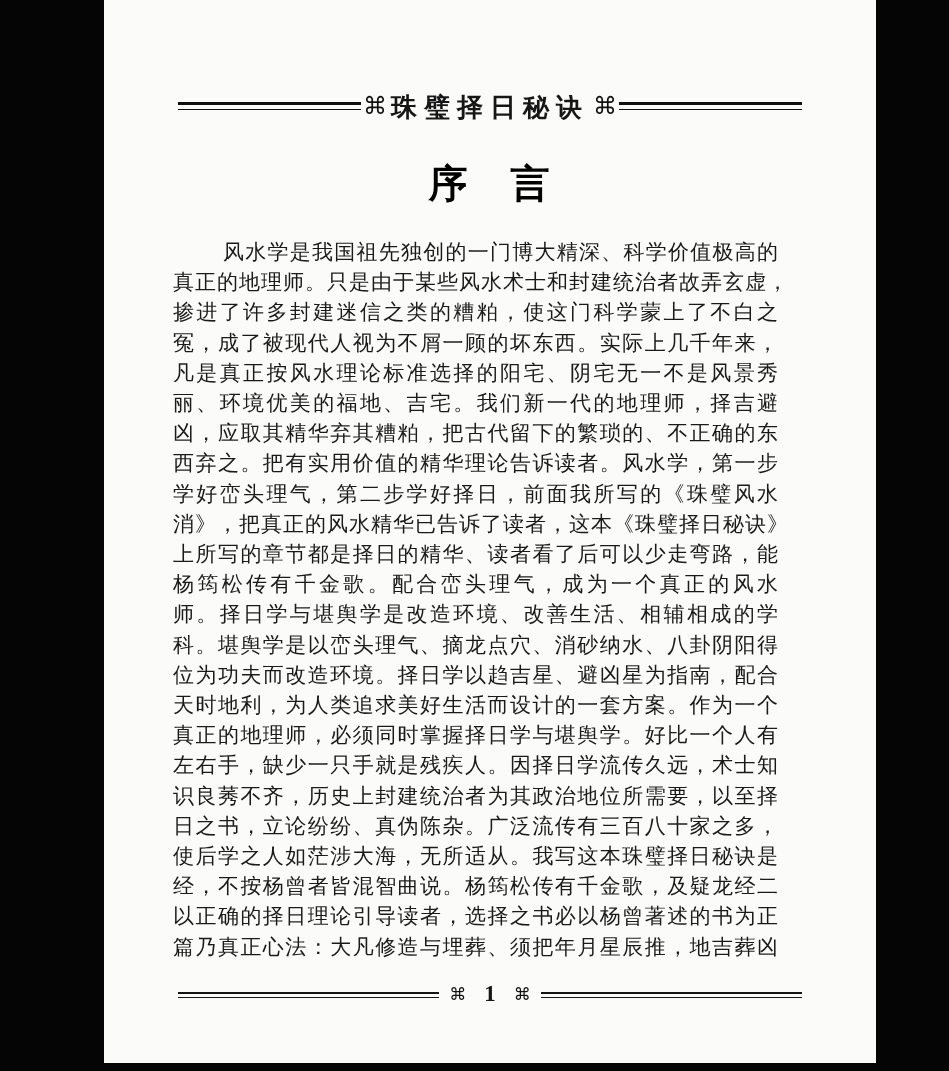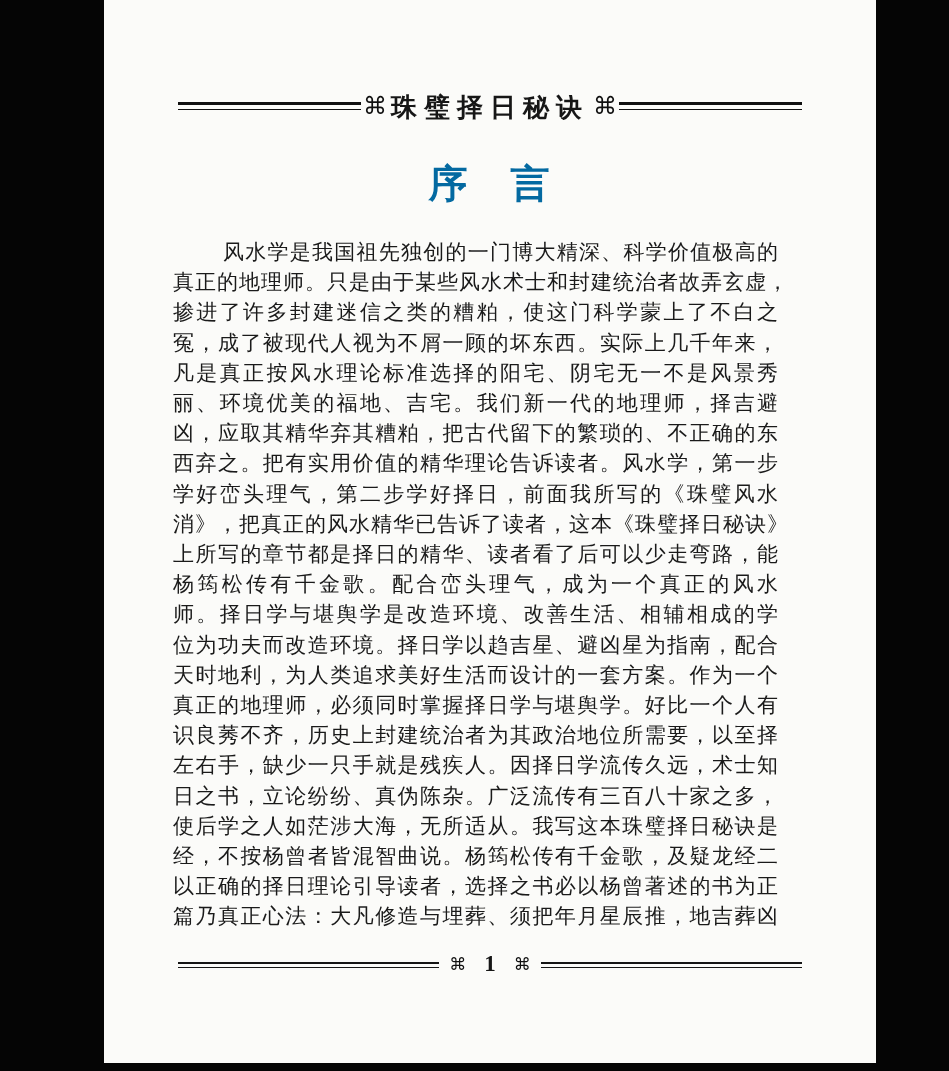--- a/index.html
+++ b/index.html
@@ -58,21 +58,21 @@
     transform: translateY(2px);
   }
 
   
   .section-title {
     margin: 34px 0 0 0;
     text-align: center;
     font-size: 39px;
     font-weight: 700;
     letter-spacing: 2px;
-    color: #0369a1;
+    color: #000000;
   }
 
   
   .body-text {
     margin: 26px 0 0 69px;
     width: 606px;
   }
   .line {
     font-size: 21px;
     font-weight: 400;
@@ -133,25 +133,26 @@
         <div class="line">冤，成了被现代人视为不屑一顾的坏东西。实际上几千年来，</div>
         <div class="line">凡是真正按风水理论标准选择的阳宅、阴宅无一不是风景秀</div>
         <div class="line">丽、环境优美的福地、吉宅。我们新一代的地理师，择吉避</div>
         <div class="line">凶，应取其精华弃其糟粕，把古代留下的繁琐的、不正确的东</div>
         <div class="line">西弃之。把有实用价值的精华理论告诉读者。风水学，第一步</div>
         <div class="line">学好峦头理气，第二步学好择日，前面我所写的《珠璧风水</div>
         <div class="line">消》，把真正的风水精华已告诉了读者，这本《珠璧择日秘诀》</div>
         <div class="line">上所写的章节都是择日的精华、读者看了后可以少走弯路，能</div>
         <div class="line">杨筠松传有千金歌。配合峦头理气，成为一个真正的风水</div>
         <div class="line">师。择日学与堪舆学是改造环境、改善生活、相辅相成的学</div>
+        <div class="line">科。堪舆学是以峦头理气、摘龙点穴、消砂纳水、八卦阴阳得</div>
         <div class="line">位为功夫而改造环境。择日学以趋吉星、避凶星为指南，配合</div>
         <div class="line">天时地利，为人类追求美好生活而设计的一套方案。作为一个</div>
         <div class="line">真正的地理师，必须同时掌握择日学与堪舆学。好比一个人有</div>
+        <div class="line">左右手，缺少一只手就是残疾人。因择日学流传久远，术士知</div>
         <div class="line">识良莠不齐，历史上封建统治者为其政治地位所需要，以至择</div>
-        <div class="line">左右手，缺少一只手就是残疾人。因择日学流传久远，术士知</div>
         <div class="line">日之书，立论纷纷、真伪陈杂。广泛流传有三百八十家之多，</div>
         <div class="line">使后学之人如茫涉大海，无所适从。我写这本珠璧择日秘诀是</div>
         <div class="line">经，不按杨曾者皆混智曲说。杨筠松传有千金歌，及疑龙经二</div>
         <div class="line">以正确的择日理论引导读者，选择之书必以杨曾著述的书为正</div>
         <div class="line">篇乃真正心法：大凡修造与埋葬、须把年月星辰推，地吉葬凶</div>
       </div>
 
     <div class="footer-rule">
       <span class="rule"></span>
       <span class="orn">⌘</span>

